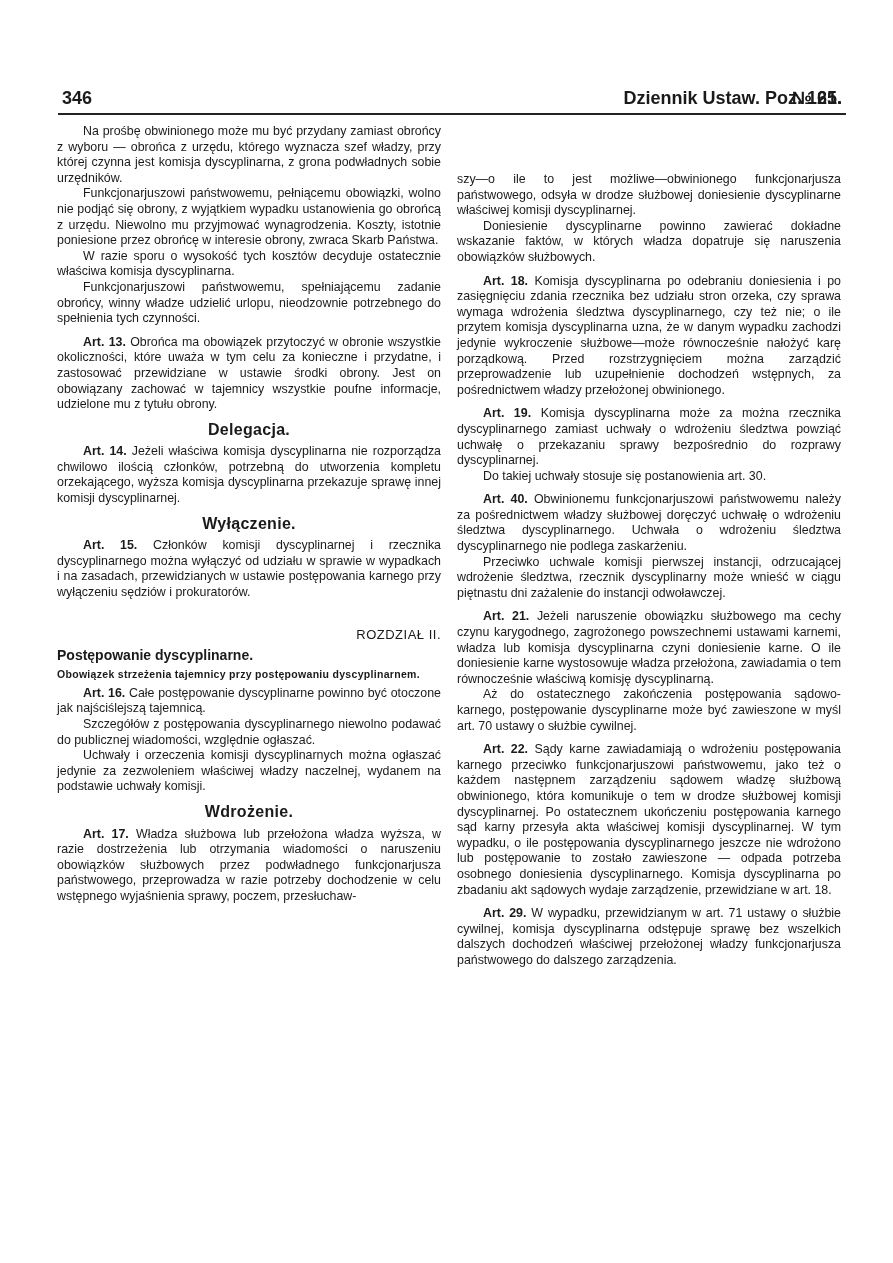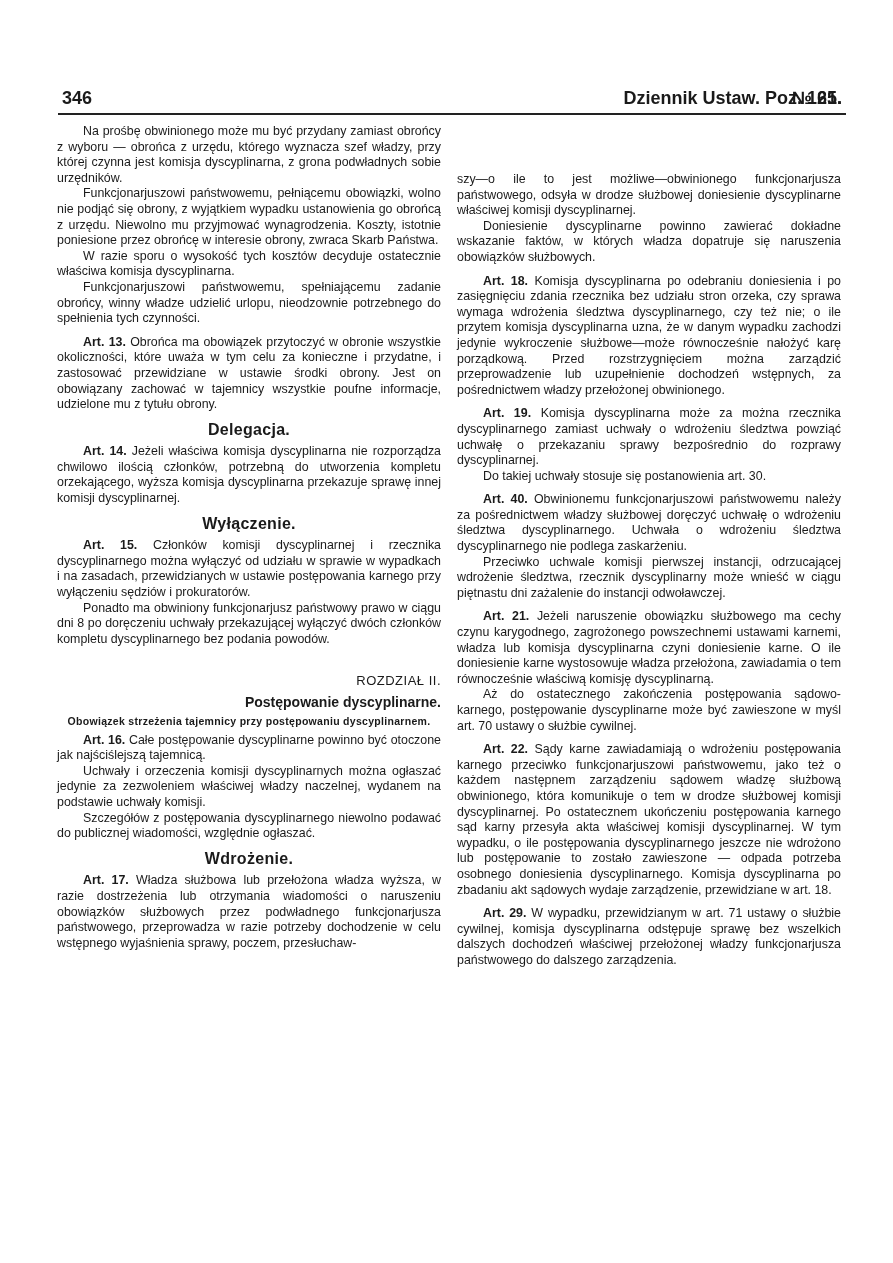--- a/index.html
+++ b/index.html
@@ -15,22 +15,22 @@
          text-align: justify; hyphens: manual; }
   .col.left { left: 57px; }
   .col.right { left: 457px; }
   p { margin: 0; text-indent: 26px; }
   p.noind { text-indent: 0; margin-top: 48px; }
   .art { margin-top: 8px; }
   .art b.lbl { font-weight: bold; }
   .sub { text-align: center; font-weight: bold; font-size: 16px; letter-spacing: 0.3px;
          margin: 9px 0 7px 0; text-indent: 0; }
   .chapter { text-align: right; font-size: 13px; margin-top: 26px; text-indent: 0; letter-spacing: 0.5px; }
-  .chapter-title { text-align: right; font-weight: bold; font-size: 14px; margin: 6px 0 4px 0; text-indent: 0; }
-  .chapter-sub { text-align: center; font-weight: bold; font-size: 10.5px; line-height: 12px;
+  .chapter-title { text-align: left; font-weight: bold; font-size: 14px; margin: 6px 0 4px 0; text-indent: 0; }
+  .chapter-sub { text-align: left; font-weight: bold; font-size: 10.5px; line-height: 12px;
                  margin-bottom: 6px; text-indent: 0; letter-spacing: 0.3px; }
 </style>
 </head>
 <body>
 
 <div class="header">
   <span class="pg">346</span>
   <span class="title">Dziennik Ustaw. Poz. 165.</span>
   <span class="num">№ 21.</span>
 </div>
@@ -42,29 +42,28 @@
   <p>W razie sporu o wysokość tych kosztów decyduje ostatecznie właściwa komisja dyscyplinarna.</p>
   <p>Funkcjonarjuszowi państwowemu, spełniającemu zadanie obrońcy, winny władze udzielić urlopu, nieodzownie potrzebnego do spełnienia tych czynności.</p>
 
   <p class="art"><b class="lbl">Art. 13.</b> <span>Obrońca ma obowiązek przytoczyć w obronie wszystkie okoliczności, które uważa w tym celu za konieczne i przydatne, i zastosować przewidziane w ustawie środki obrony. Jest on obowiązany zachować w tajemnicy wszystkie poufne informacje, udzielone mu z tytułu obrony.</span></p>
 
   <div class="sub">Delegacja.</div>
   <p><b class="lbl">Art. 14.</b> <span>Jeżeli właściwa komisja dyscyplinarna nie rozporządza chwilowo ilością członków, potrzebną do utworzenia kompletu orzekającego, wyższa komisja dyscyplinarna przekazuje sprawę innej komisji dyscyplinarnej.</span></p>
 
   <div class="sub">Wyłączenie.</div>
   <p><b class="lbl">Art. 15.</b> <span>Członków komisji dyscyplinarnej i rzecznika dyscyplinarnego można wyłączyć od udziału w sprawie w wypadkach i na zasadach, przewidzianych w ustawie postępowania karnego przy wyłączeniu sędziów i prokuratorów.</span></p>
-  <p>Ponadto ma obwiniony funkcjonarjusz państwowy prawo w ciągu dni 8 po doręczeniu uchwały przekazującej wyłączyć dwóch członków kompletu dyscyplinarnego bez podania powodów.</p>
 
   <div class="chapter">ROZDZIAŁ II.</div>
   <div class="chapter-title">Postępowanie dyscyplinarne.</div>
   <div class="chapter-sub">Obowiązek strzeżenia tajemnicy przy postępowaniu dyscyplinarnem.</div>
 
   <p><b class="lbl">Art. 16.</b> <span>Całe postępowanie dyscyplinarne powinno być otoczone jak najściślejszą tajemnicą.</span></p>
+  <p>Szczegółów z postępowania dyscyplinarnego niewolno podawać do publicznej wiadomości, względnie ogłaszać.</p>
   <p>Uchwały i orzeczenia komisji dyscyplinarnych można ogłaszać jedynie za zezwoleniem właściwej władzy naczelnej, wydanem na podstawie uchwały komisji.</p>
-  <p>Szczegółów z postępowania dyscyplinarnego niewolno podawać do publicznej wiadomości, względnie ogłaszać.</p>
 
   <div class="sub">Wdrożenie.</div>
   <p><b class="lbl">Art. 17.</b> <span>Władza służbowa lub przełożona władza wyższa, w razie dostrzeżenia lub otrzymania wiadomości o naruszeniu obowiązków służbowych przez podwładnego funkcjonarjusza państwowego, przeprowadza w razie potrzeby dochodzenie w celu wstępnego wyjaśnienia sprawy, poczem, przesłuchaw-</span></p>
 </div>
 
 <div class="col right">
   <p class="noind">szy—o ile to jest możliwe—obwinionego funkcjonarjusza państwowego, odsyła w drodze służbowej doniesienie dyscyplinarne właściwej komisji dyscyplinarnej.</p>
   <p>Doniesienie dyscyplinarne powinno zawierać dokładne wskazanie faktów, w których władza dopatruje się naruszenia obowiązków służbowych.</p>
 
   <p class="art"><b class="lbl">Art. 18.</b> <span>Komisja dyscyplinarna po odebraniu doniesienia i po zasięgnięciu zdania rzecznika bez udziału stron orzeka, czy sprawa wymaga wdrożenia śledztwa dyscyplinarnego, czy też nie; o ile przytem komisja dyscyplinarna uzna, że w danym wypadku zachodzi jedynie wykroczenie służbowe—może równocześnie nałożyć karę porządkową. Przed rozstrzygnięciem można zarządzić przeprowadzenie lub uzupełnienie dochodzeń wstępnych, za pośrednictwem władzy przełożonej obwinionego.</span></p>

